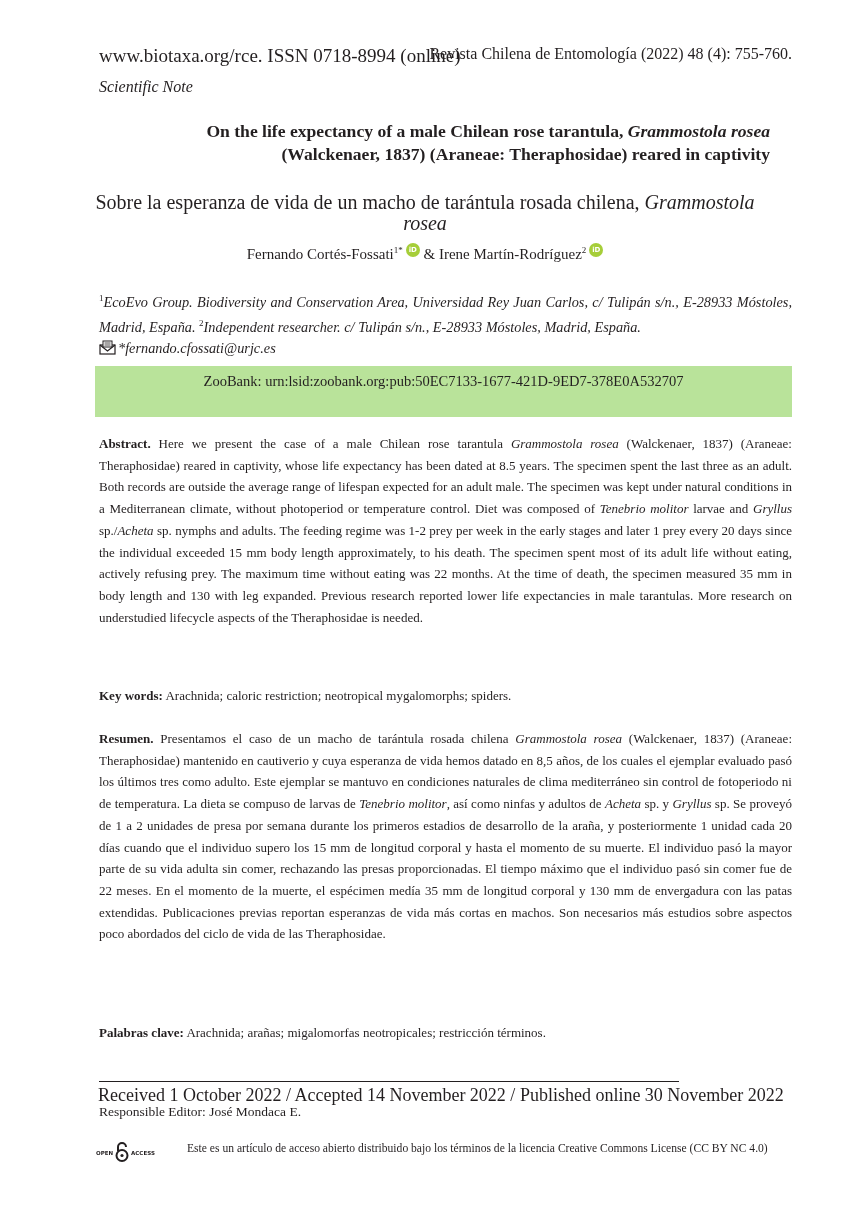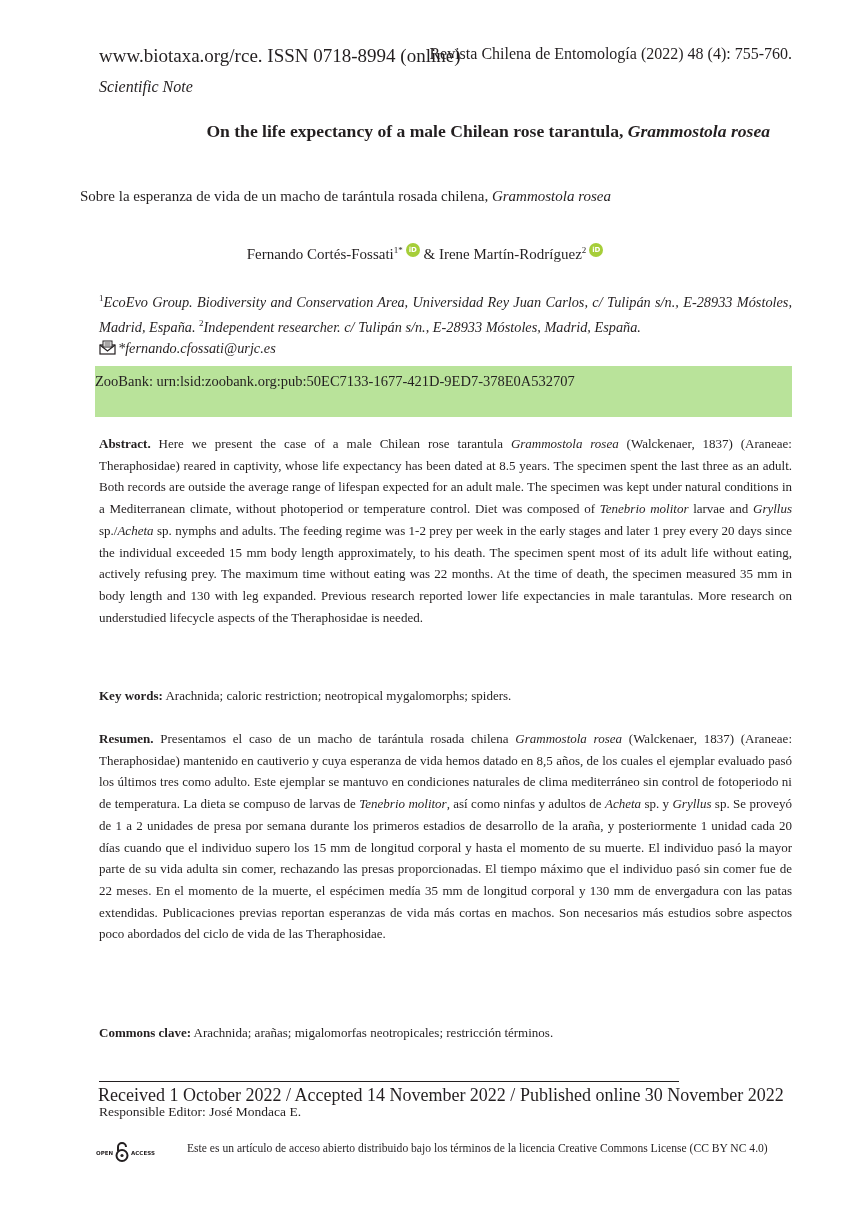--- a/index.html
+++ b/index.html
@@ -10,43 +10,43 @@
   }
   .abs { position: absolute; }
   .header-left { left: 99px; top: 45px; font-size: 19px; }
   .header-right { right: 58px; top: 45px; font-size: 16px; font-family: Liberation Serif, serif; }
   .section-label { left: 99px; top: 78px; font-size: 16px; font-style: italic; }
   .title {
     left: 80px; width: 690px; top: 120px; text-align: right;
     font-size: 17.6px; font-weight: bold; line-height: 23px;
   }
   .subtitle {
-    left: 80px; width: 690px; top: 186px; text-align: left;
-    font-size: 15px; line-height: 21px;
+    left: 80px; width: 690px; top: 192px; text-align: center;
+    font-size: 20px; line-height: 21px;
   }
   .authors {
     left: 80px; width: 690px; top: 243px; text-align: center;
     font-size: 15px;
   }
   .authors sup { font-size: 9px; }
   .orcid {
     display: inline-block; width: 14px; height: 14px; border-radius: 50%;
     background: #a6ce39; color: #fff; font-family: "DejaVu Sans", sans-serif;
     font-size: 7px; font-weight: bold; line-height: 14px; 
     vertical-align: 7px; margin-left: 3px;
   }
   .affil {
     left: 99px; width: 693px; top: 288px;
     font-size: 14.3px; font-style: italic; line-height: 21px; text-align: justify;
   }
   .affil sup { font-size: 9px; font-style: normal; }
   .mail-icon { display: inline-block; vertical-align: -2px; margin-right: 2px; }
   .zoobank {
     left: 95px; width: 697px; top: 366px; height: 51px;
-    background: #b9e39a; font-size: 14.5px; line-height: 21px;
+    background: #b9e39a; text-align: center; font-size: 14.5px; line-height: 21px;
     padding-top: 5px; box-sizing: border-box;
   }
   .para {
     left: 99px; width: 693px; font-size: 13px; line-height: 21.7px; text-align: justify;
   }
   .abstract { top: 433px; }
   .keywords { top: 685px; }
   .resumen { top: 728px; }
   .palabras { top: 1022px; }
   .para b { font-weight: bold; }
@@ -60,20 +60,21 @@
 </style>
 </head>
 <body>
 
 <div class="abs header-left">www.biotaxa.org/rce. ISSN 0718-8994 (online)</div>
 <div class="abs header-right">Revista Chilena de Entomología (2022) 48 (4): 755-760.</div>
 <div class="abs section-label">Scientific Note</div>
 
 <div class="abs title">
   <span>On the life expectancy of a male Chilean rose tarantula, </span><i>Grammostola rosea</i><br>
+  <span>(Walckenaer, 1837) (Araneae: Theraphosidae) reared in captivity</span>
 </div>
 
 <div class="abs subtitle">
   <span>Sobre la esperanza de vida de un macho de tarántula rosada chilena, </span><i>Grammostola rosea</i><br>
 </div>
 
 <div class="abs authors">
   <span>Fernando Cortés-Fossati</span><sup>1*</sup><span class="orcid">iD</span><span> &amp; </span><span>Irene Martín-Rodríguez</span><sup>2</sup><span class="orcid">iD</span>
 </div>
 
@@ -100,21 +101,21 @@
 
 <div class="abs para keywords">
   <b>Key words:</b><span> Arachnida; caloric restriction; neotropical mygalomorphs; spiders.</span>
 </div>
 
 <div class="abs para resumen">
   <b>Resumen.</b><span> Presentamos el caso de un macho de tarántula rosada chilena </span><i>Grammostola rosea</i><span> (Walckenaer, 1837) (Araneae: Theraphosidae) mantenido en cautiverio y cuya esperanza de vida hemos datado en 8,5 años, de los cuales el ejemplar evaluado pasó los últimos tres como adulto. Este ejemplar se mantuvo en condiciones naturales de clima mediterráneo sin control de fotoperiodo ni de temperatura. La dieta se compuso de larvas de </span><i>Tenebrio molitor</i><span>, así como ninfas y adultos de </span><i>Acheta</i><span> sp. y </span><i>Gryllus</i><span> sp. Se proveyó de 1 a 2 unidades de presa por semana durante los primeros estadios de desarrollo de la araña, y posteriormente 1 unidad cada 20 días cuando que el individuo supero los 15 mm de longitud corporal y hasta el momento de su muerte. El individuo pasó la mayor parte de su vida adulta sin comer, rechazando las presas proporcionadas. El tiempo máximo que el individuo pasó sin comer fue de 22 meses. En el momento de la muerte, el espécimen medía 35 mm de longitud corporal y 130 mm de envergadura con las patas extendidas. Publicaciones previas reportan esperanzas de vida más cortas en machos. Son necesarios más estudios sobre aspectos poco abordados del ciclo de vida de las Theraphosidae.</span>
 </div>
 
 <div class="abs para palabras">
-  <b>Commons clave:</b><span> Arachnida; arañas; migalomorfas neotropicales; restricción términos.</span>
+  <b>Palabras clave:</b><span> Arachnida; arañas; migalomorfas neotropicales; restricción términos.</span>
 </div>
 
 <div class="abs rule"></div>
 <div class="abs received">Received 1 October 2022 / Accepted 14 November 2022 / Published online 30 November 2022</div>
 <div class="abs editor">Responsible Editor: José Mondaca E.</div>
 
 <div class="abs oa-logo">
   <span>OPEN</span>
   <span>
     <svg width="14" height="20" viewBox="0 0 14 20">

